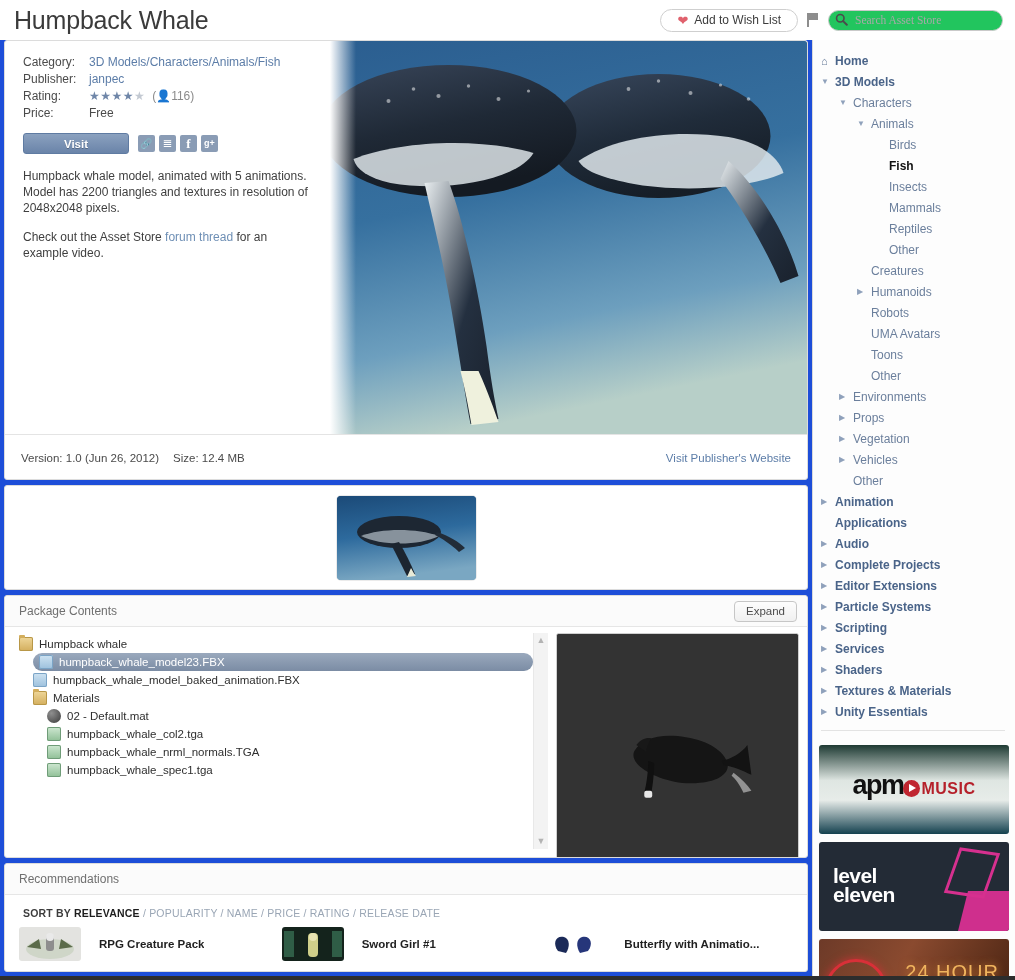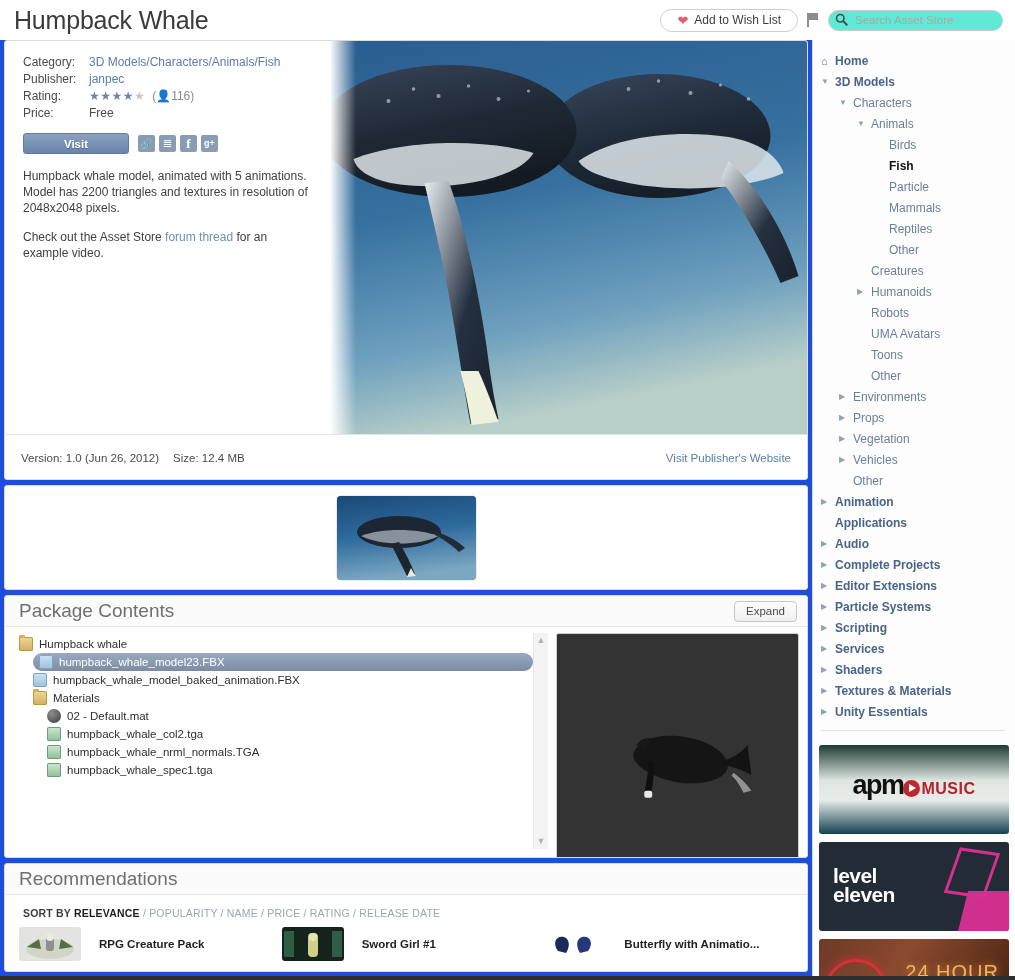--- a/index.html
+++ b/index.html
@@ -77,24 +77,24 @@
     width: 9px; height: 7px; background: #8d8d8d;
   }
   .search-wrap {
     position: relative;
     width: 175px; height: 21px;
   }
   .search-input {
     width: 100%; height: 21px;
     border: 1px solid #cacaca;
     border-radius: 11px;
-    background: #5eead4;
+    background: #22c55e;
     padding: 0 8px 0 26px;
     font-size: 11.5px;
-    font-family: Liberation Sans, sans-serif;
+    font-family: Liberation Serif, serif;
     color: #555;
     outline: none;
   }
   .search-input::placeholder { color: #a8a8a8; }
   .search-icon {
     position: absolute; left: 7px; top: 3px;
     width: 13px; height: 13px;
     pointer-events: none;
   }
 
@@ -221,21 +221,21 @@
   
   .pkg-panel { flex: 0 0 263px; height: 263px; display: flex; flex-direction: column; overflow: hidden; }
   .panel-head {
     height: 31px; flex: 0 0 31px;
     display: flex; align-items: center;
     padding: 0 10px 0 14px;
     border-bottom: 1px solid #e6e6e6;
     background: #fbfbfb;
     border-radius: 3px 3px 0 0;
   }
-  .panel-title { font-size: 19px; color: #6f6f6f; font-weight: normal; }
+  .panel-title { font-size: 12px; color: #6f6f6f; font-weight: normal; }
   .expand-btn {
     margin-left: auto;
     border: 1px solid #c6c6c6;
     border-radius: 4px;
     background: linear-gradient(#fdfdfd, #f0f0f0);
     height: 21px; padding: 0 11px;
     font-size: 11.5px; color: #4c4c4c;
     font-family: "Liberation Sans", sans-serif;
     cursor: pointer;
   }
@@ -700,21 +700,21 @@
           <div class="nav-item lvl3">
             <span class="tw"></span>
             <span>Birds</span>
           </div>
           <div class="nav-item lvl3 current">
             <span class="tw"></span>
             <span>Fish</span>
           </div>
           <div class="nav-item lvl3">
             <span class="tw"></span>
-            <span>Particle</span>
+            <span>Insects</span>
           </div>
           <div class="nav-item lvl3">
             <span class="tw"></span>
             <span>Mammals</span>
           </div>
           <div class="nav-item lvl3">
             <span class="tw"></span>
             <span>Reptiles</span>
           </div>
           <div class="nav-item lvl3">

